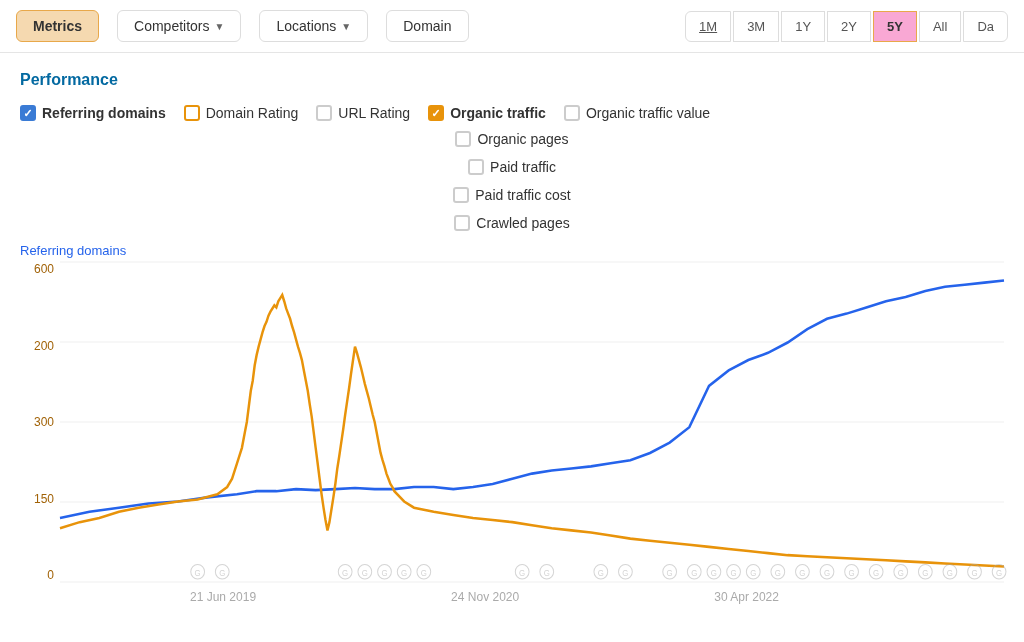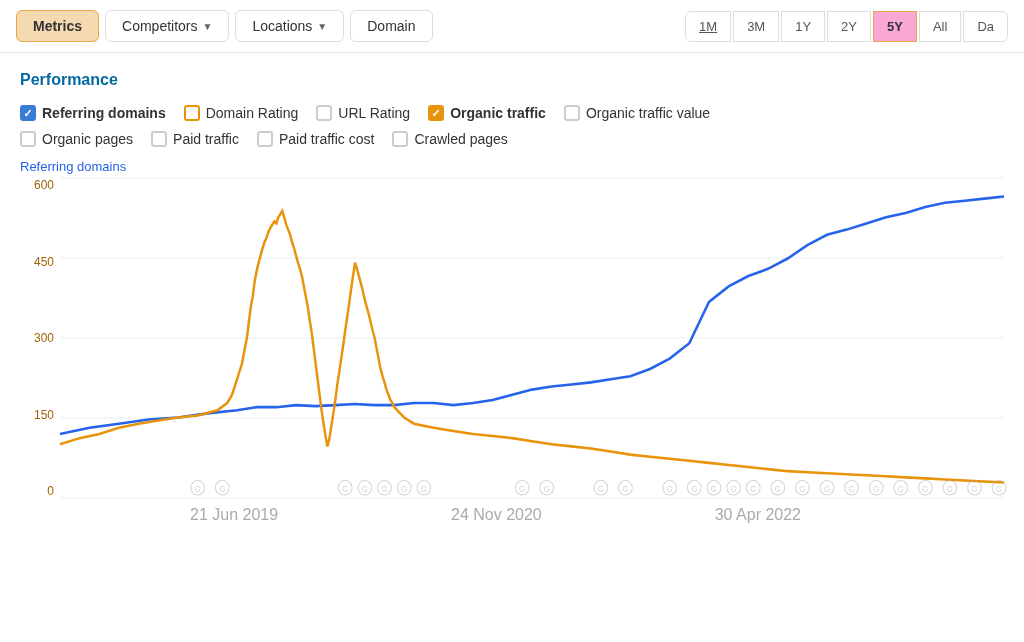--- a/index.html
+++ b/index.html
@@ -9,21 +9,21 @@
       display: flex;
       align-items: center;
       justify-content: space-between;
       padding: 10px 16px;
       border-bottom: 1px solid #e5e5e5;
       background: #fff;
     }
     .top-bar-left {
       display: flex;
       align-items: center;
-      gap: 6px;
+      gap: 18px;
     }
     .tab-btn {
       padding: 7px 16px;
       border-radius: 6px;
       border: 1px solid #ddd;
       background: #fff;
       cursor: pointer;
       font-size: 14px;
       color: #333;
       display: flex;
@@ -111,22 +111,23 @@
     .checkbox .check-mark {
       color: #fff;
       font-size: 11px;
       font-weight: 700;
       line-height: 1;
     }
 
     .metrics-row2 {
       display: flex;
       align-items: center;
-      gap: 18px;
+      gap: 12px;
       margin-bottom: 12px;
+      flex-direction: column;
     }
 
     .chart-label {
       color: #2563eb;
       font-size: 13px;
       margin-bottom: 4px;
     }
 
     .chart-container {
       position: relative;
@@ -166,21 +167,21 @@
       left: 40px;
       right: 0;
       bottom: 0;
       height: 40px;
       display: flex;
       justify-content: space-between;
       align-items: flex-start;
       padding-top: 8px;
     }
     .x-label {
-      font-size: 16px;
+      font-size: 12px;
       color: #aaa;
       text-align: center;
     }
 
     svg.chart-svg {
       width: 100%;
       height: 100%;
       overflow: visible;
     }
   </style>
@@ -271,21 +272,21 @@
     </div>
 
   </div>
 
   <div class="chart-label">Referring domains</div>
 
   <div class="chart-container">
 
     <div class="y-axis-labels">
       <span class="y-label">600</span>
-      <span class="y-label">450</span>
+      <span class="y-label">200</span>
       <span class="y-label">300</span>
       <span class="y-label">150</span>
       <span class="y-label">0</span>
     </div>
 
     <div class="chart-area">
       <svg class="chart-svg" viewBox="0 0 960 310" preserveAspectRatio="none">
 
         <line x1="0" y1="0" x2="960" y2="0" stroke="#f0f0f0" stroke-width="1"></line>
         <line x1="0" y1="77.5" x2="960" y2="77.5" stroke="#f0f0f0" stroke-width="1"></line>

